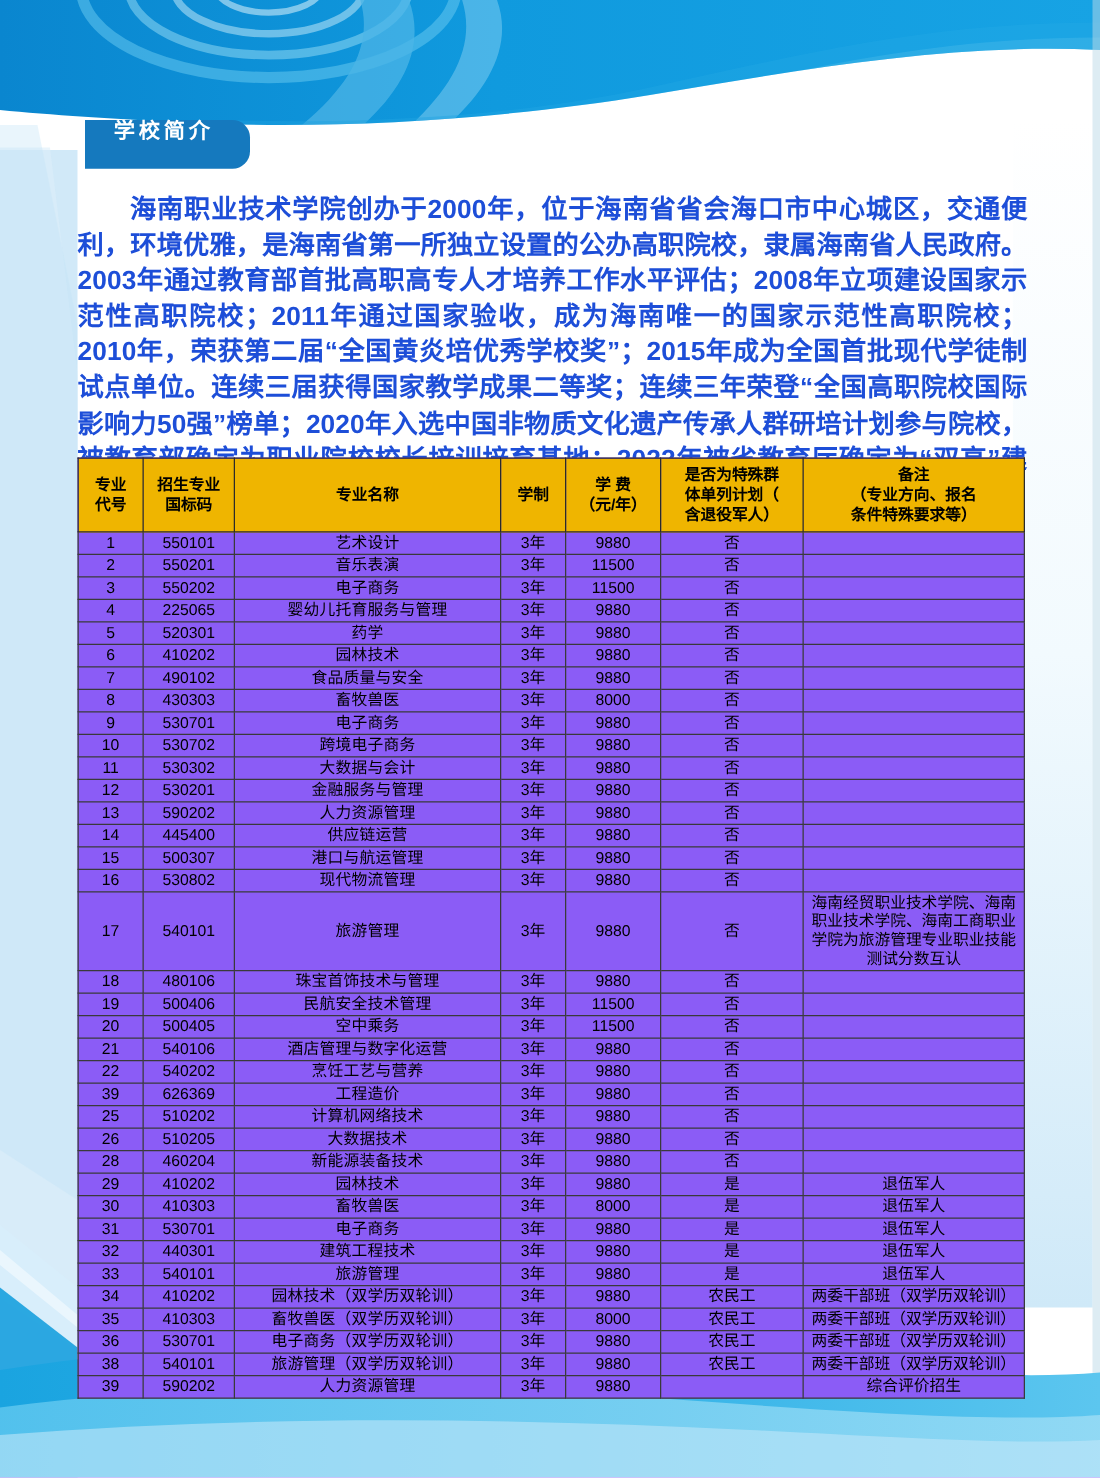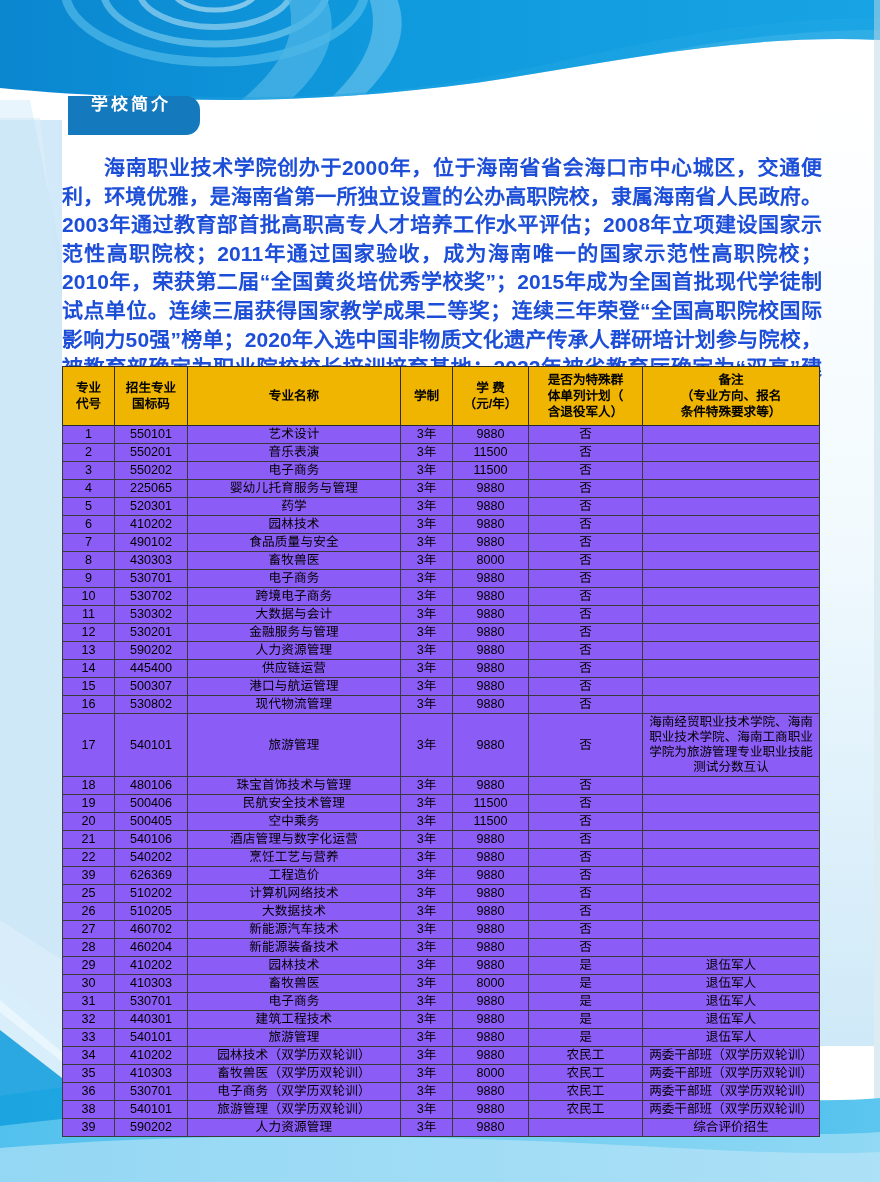--- a/index.html
+++ b/index.html
@@ -484,29 +484,20 @@
             <tr>
               <td>26</td>
               <td>510205</td>
               <td class="name-cell">大数据技术</td>
               <td>3年</td>
               <td>9880</td>
               <td>否</td>
               <td class="remark-cell"></td>
             </tr>
             <tr>
-              <td>27</td>
-              <td>460702</td>
-              <td class="name-cell">新能源汽车技术</td>
-              <td>3年</td>
-              <td>9880</td>
-              <td>否</td>
-              <td class="remark-cell"></td>
-            </tr>
-            <tr>
               <td>28</td>
               <td>460204</td>
               <td class="name-cell">新能源装备技术</td>
               <td>3年</td>
               <td>9880</td>
               <td>否</td>
               <td class="remark-cell"></td>
             </tr>
             <tr>
               <td>29</td>

